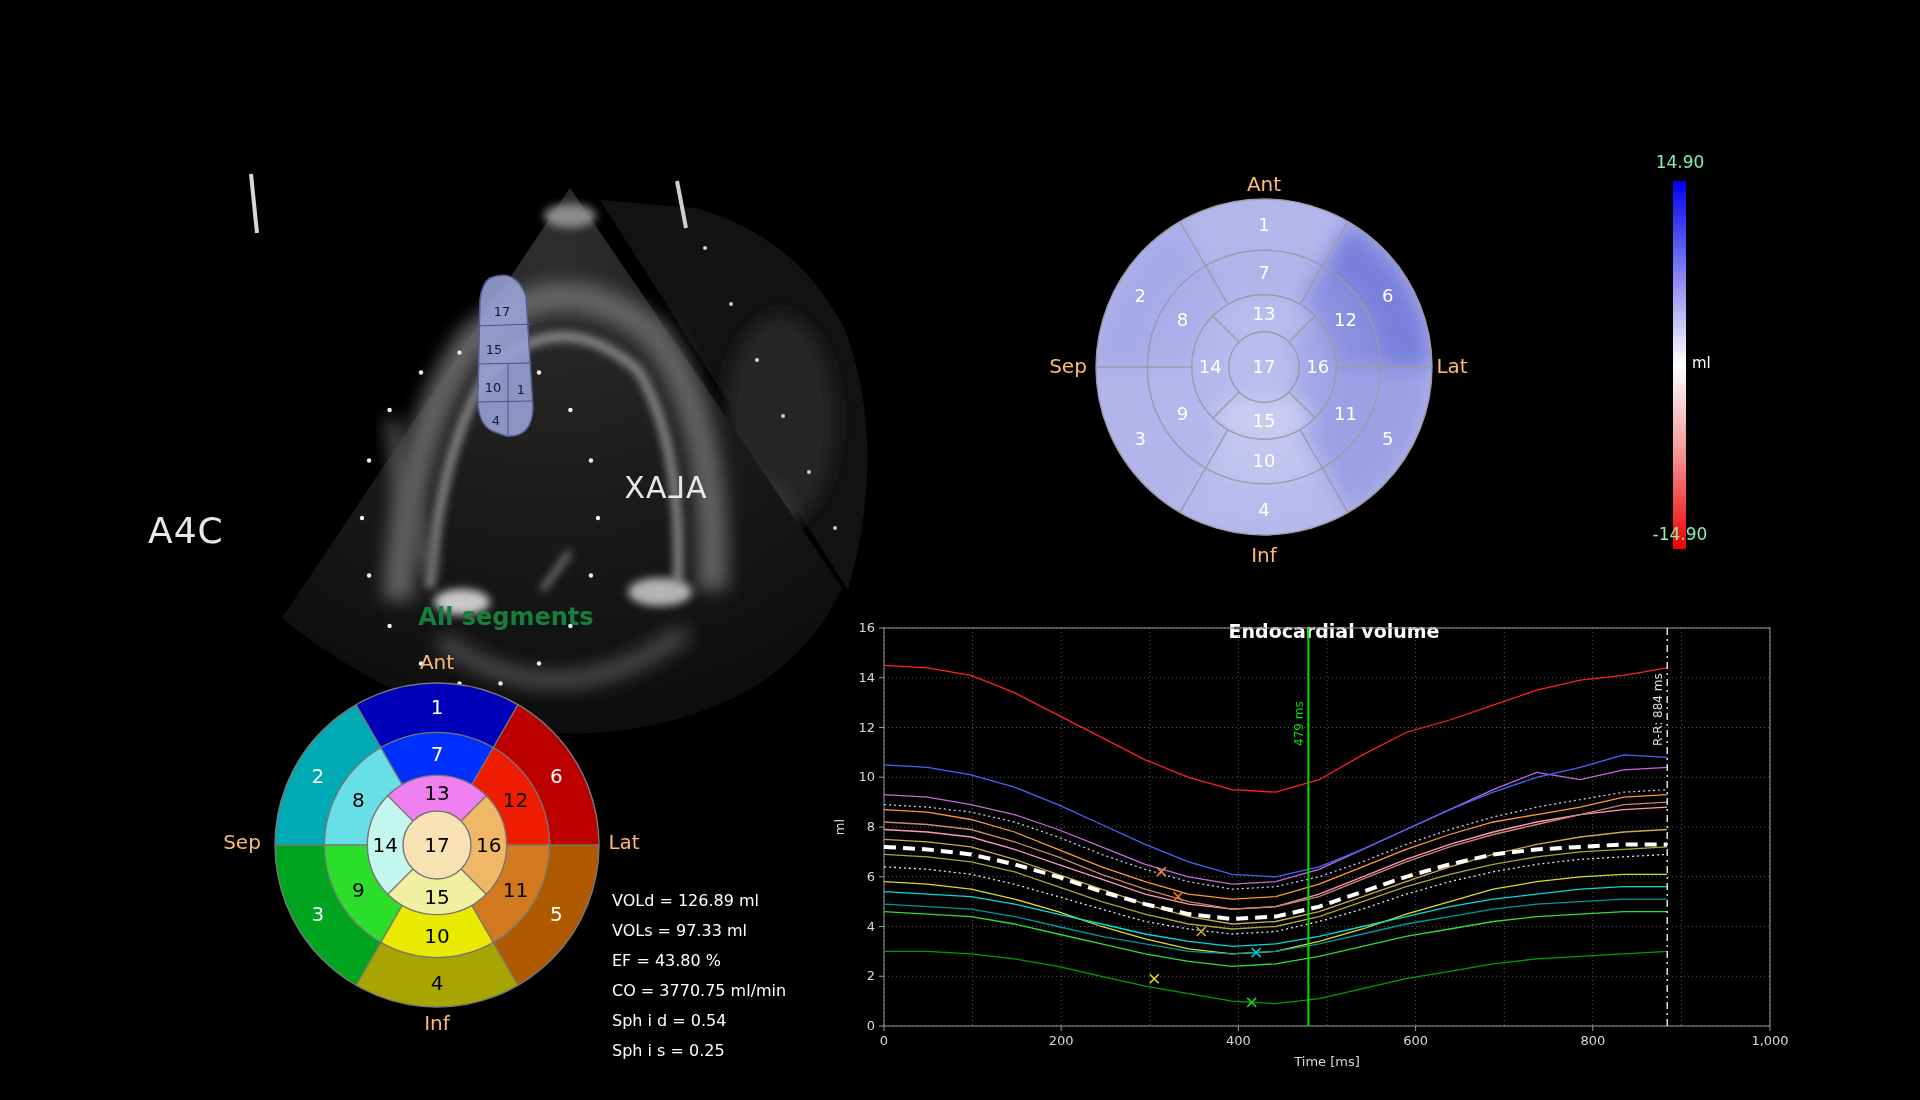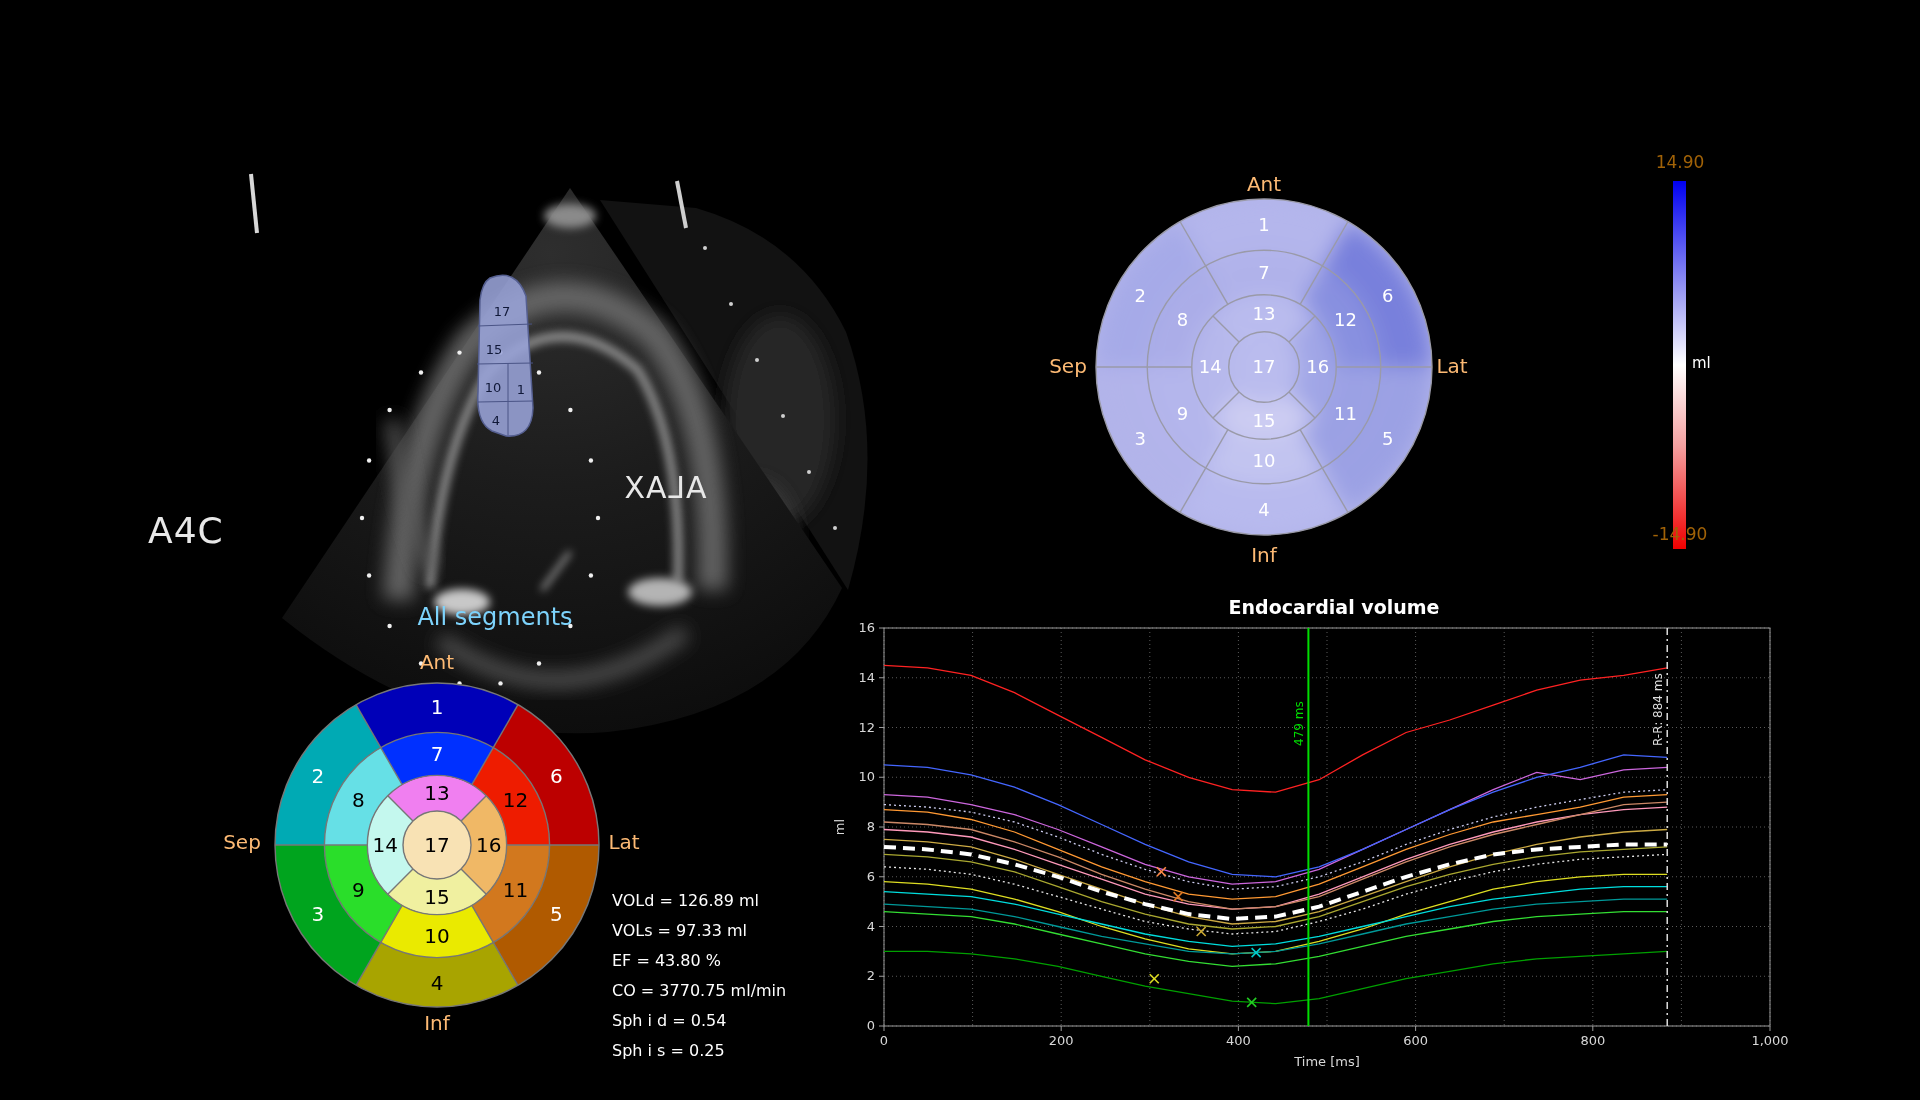--- a/index.html
+++ b/index.html
@@ -2,27 +2,27 @@
 <html><head>
 <meta charset="utf-8">
 <style>
   html,body{margin:0;padding:0;background:#000;}
   #screen{position:relative;width:1920px;height:1100px;background:#000;overflow:hidden;
           font-family:"DejaVu Sans","Liberation Sans",sans-serif;color:#fff;}
   .abs{position:absolute;}
   .lbl{position:absolute;color:#fdba74;font-size:20px;width:60px;text-align:center;}
   .us-view-label{position:absolute;color:#e8e8e8;font-size:36px;letter-spacing:1px;}
   .mirrored{transform:scaleX(-1);font-size:30px;width:130px;text-align:center;}
-  .cb-label{position:absolute;color:#a16207;font-size:17px;width:70px;text-align:center;}
+  .cb-label{position:absolute;color:#86efac;font-size:17px;width:70px;text-align:center;}
   .cb-unit{position:absolute;color:#fff;font-size:15px;}
   #colorbar-gradient{position:absolute;left:1673px;top:181px;width:13px;height:368px;
       background:linear-gradient(to bottom,#0000f0 0%,#9a9af4 30%,#ffffff 50%,#f4a0a0 72%,#f00000 100%);}
-  #all-seg-title{position:absolute;left:345px;top:603px;width:300px;text-align:center;font-size:24px;color:#7dd3fc;}
+  #all-seg-title{position:absolute;left:356px;top:603px;width:300px;text-align:center;font-size:24px;color:#15803d;font-weight:bold;}
   #measurements{position:absolute;left:612px;top:886px;font-size:16px;line-height:30px;color:#fff;}
-  #chart-title{position:absolute;left:1134px;top:596px;width:400px;text-align:center;
+  #chart-title{position:absolute;left:1134px;top:620px;width:400px;text-align:center;
                font-size:19px;font-weight:bold;color:#fff;}
   svg{font-family:"DejaVu Sans","Liberation Sans",sans-serif;}
   .tick{font-size:13px;fill:#d8d8d8;}
   .cursor-label{font-size:12px;}
 </style>
 </head>
 <body>
 
 <div id="screen">
 

